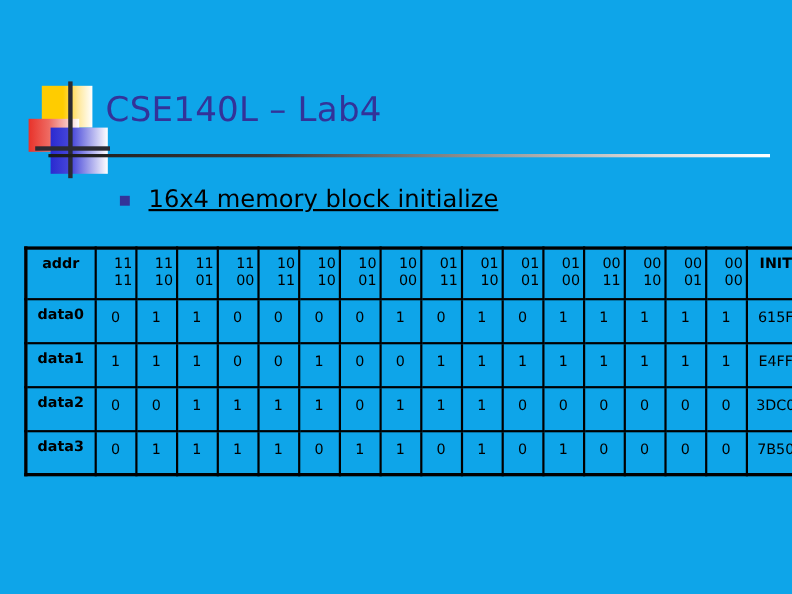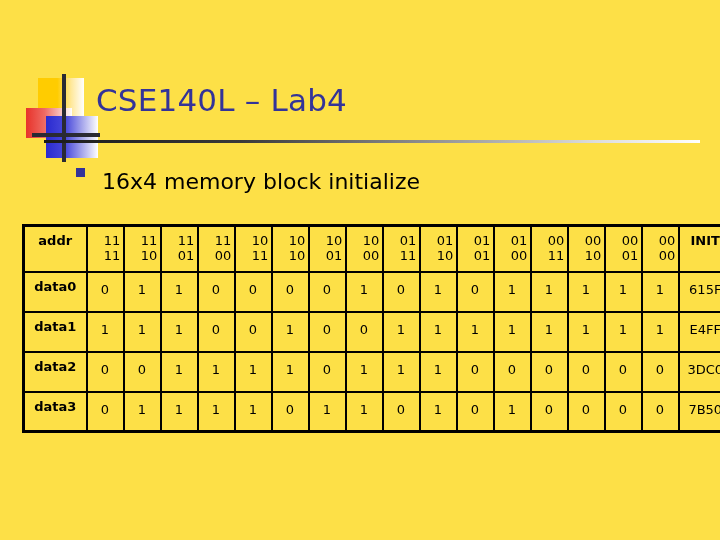--- a/index.html
+++ b/index.html
@@ -12,21 +12,21 @@
     height: 540px;
     overflow: hidden;
     font-family: "DejaVu Sans", "Liberation Sans", sans-serif;
     position: relative;
   }
 
   
   .slide {
     position: absolute;
     inset: 0;
-    background: #fde047;
+    background: #0ea5e9;
   }
 
   
   .logo {
     position: absolute;
     left: 26px;
     top: 74px;
     width: 74px;
     height: 88px;
   }
@@ -88,23 +88,25 @@
     left: 44px;
     top: 140px;
     width: 656px;
     height: 3px;
     background: linear-gradient(to right, #1a1a1a 0%, #3a3a3a 30%, #9a9a9a 62%, #dcdcdc 84%, #ffffff 100%);
   }
 
   
   .bullet-row {
     position: absolute;
-    left: 76px;
+    left: 109px;
     top: 168px;
     display: flex;
+    align-items: center;
+    text-decoration: underline;
   }
   .bullet-marker {
     width: 9px;
     height: 9px;
     background: #333399;
     margin-right: 17px;
     flex: none;
   }
   .bullet-text {
     font-size: 22px;

